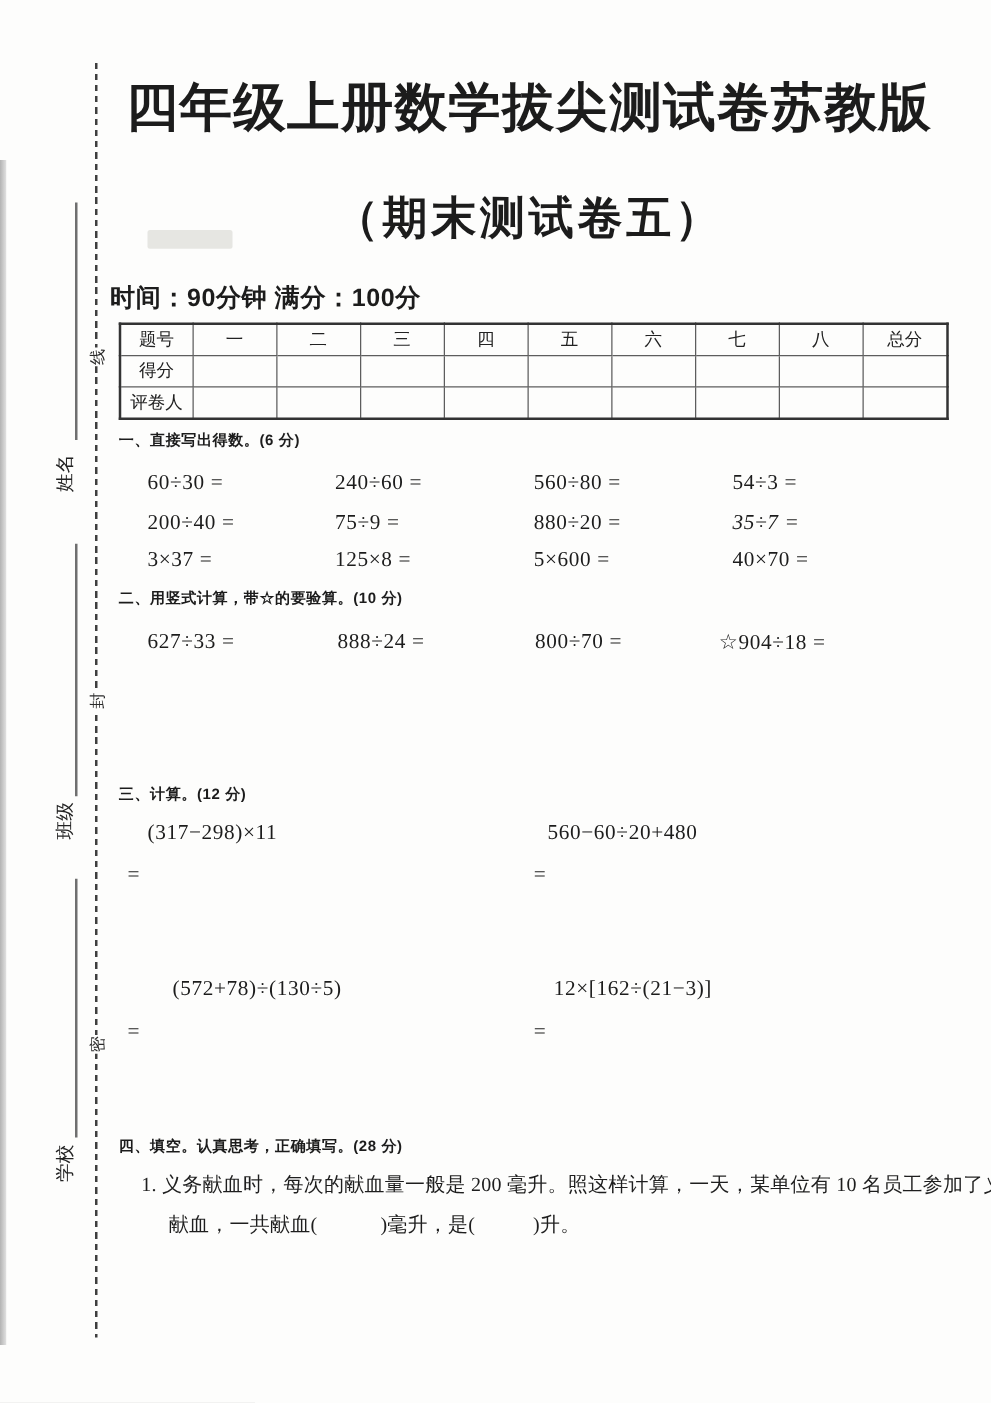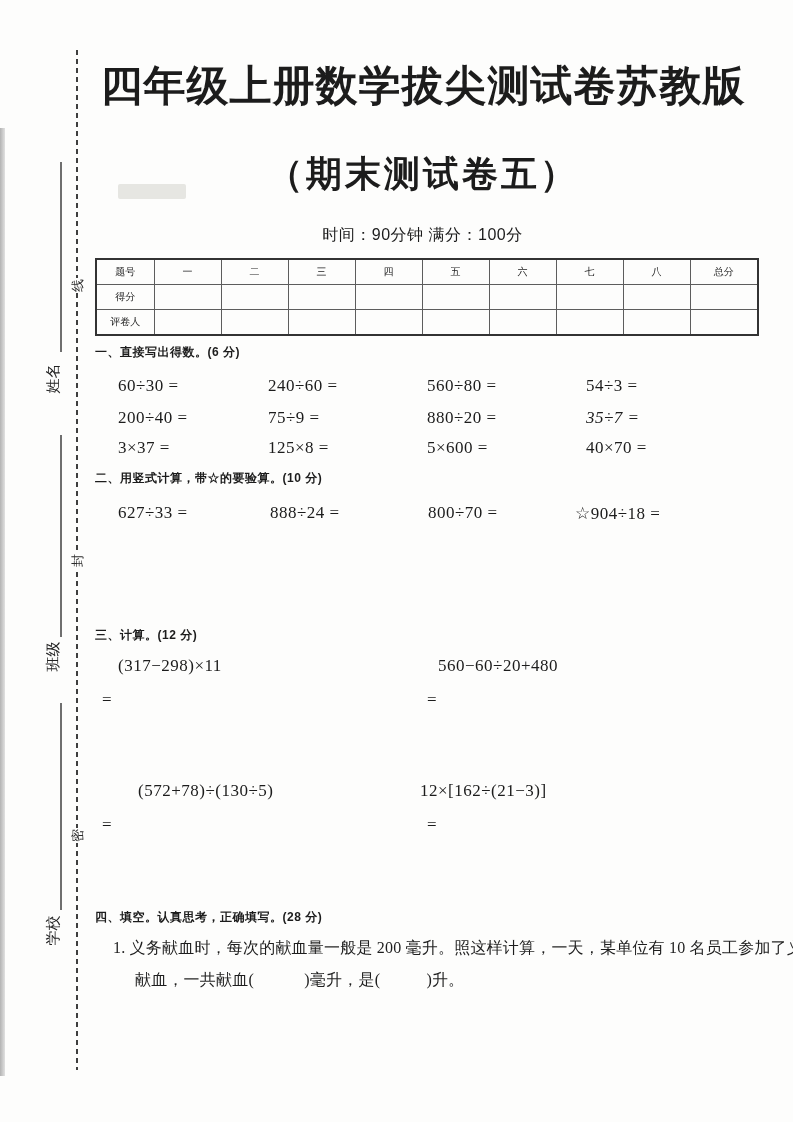--- a/index.html
+++ b/index.html
@@ -18,27 +18,27 @@
   .seal-char{font-size:13px;color:#2a2a2a;background:#fdfdfc;padding:3px 1px;
     transform:rotate(-90deg);transform-origin:center;line-height:1;}
   
   .fill-line{left:60px;width:2px;background:#6f6f6f;}
   .vlabel{width:36px;text-align:center;font-size:15px;color:#222;
     transform:rotate(-90deg);transform-origin:center;line-height:1;white-space:nowrap;}
   .title{left:88px;width:670px;text-align:center;font-size:42px;font-weight:700;
     letter-spacing:1px;line-height:1.15;white-space:nowrap;}
   .subtitle{left:88px;width:670px;text-align:center;font-size:36px;font-weight:700;
     letter-spacing:3px;white-space:nowrap;}
-  .meta{left:88px;width:669px;text-align:center;font-size:16px;font-weight:400;
+  .meta{left:88px;width:669px;text-align:left;font-size:20px;font-weight:700;
     letter-spacing:.5px;white-space:nowrap;}
   .smudge{background:#e6e6e2;border-radius:2px;}
   
   table.score{position:absolute;left:95px;top:258px;width:662px;height:74px;
     border-collapse:collapse;table-layout:fixed;}
-  table.score td{border:1px solid #5d5d5d;text-align:center;font-size:10px;
+  table.score td{border:1px solid #5d5d5d;text-align:center;font-size:14px;
     color:#222;padding:0;height:24px;}
   table.score{border:2px solid #333;}
   table.score td.nr{border-right:none;}
   table.score col.c0{width:58px;} table.score col.cn{width:67px;} table.score col.ct{width:68px;}
   .h{font-size:12px;font-weight:700;letter-spacing:.5px;white-space:nowrap;}
   .m{font-family:"Liberation Serif",serif;font-size:17px;letter-spacing:.5px;white-space:nowrap;}
   .body-t{font-family:"Liberation Serif",serif;font-size:16px;letter-spacing:.2px;
     white-space:pre;color:#1e1e1e;}
 </style>
 </head>
@@ -137,21 +137,21 @@
   <div class="abs m" style="left:270px;top:503px;">888÷24 =</div>
   <div class="abs m" style="left:428px;top:503px;">800÷70 =</div>
   <div class="abs m" style="left:575px;top:503px;">☆904÷18 =</div>
 
   <div class="abs h" style="left:95px;top:627px;">三、计算。(12 分)</div>
   <div class="abs m" style="left:118px;top:656px;">(317−298)×11</div>
   <div class="abs m" style="left:438px;top:656px;">560−60÷20+480</div>
   <div class="abs m" style="left:102px;top:690px;">=</div>
   <div class="abs m" style="left:427px;top:690px;">=</div>
   <div class="abs m" style="left:118px;top:781px;margin-left:20px;">(572+78)÷(130÷5)</div>
-  <div class="abs m" style="left:420px;top:781px;">12×[162÷(21−3)]</div>
+  <div class="abs m" style="left:443px;top:781px;">12×[162÷(21−3)]</div>
   <div class="abs m" style="left:102px;top:815px;">=</div>
   <div class="abs m" style="left:427px;top:815px;">=</div>
 
   <div class="abs h" style="left:95px;top:909px;">四、填空。认真思考，正确填写。(28 分)</div>
   <div class="abs body-t" style="left:113px;top:938px;">1. 义务献血时，每次的献血量一般是 200 毫升。照这样计算，一天，某单位有 10 名员工参加了义务</div>
   <div class="abs body-t" style="left:135px;top:970px;">献血，一共献血(            )毫升，是(           )升。</div>
 
 </div>
 
 </body></html>

